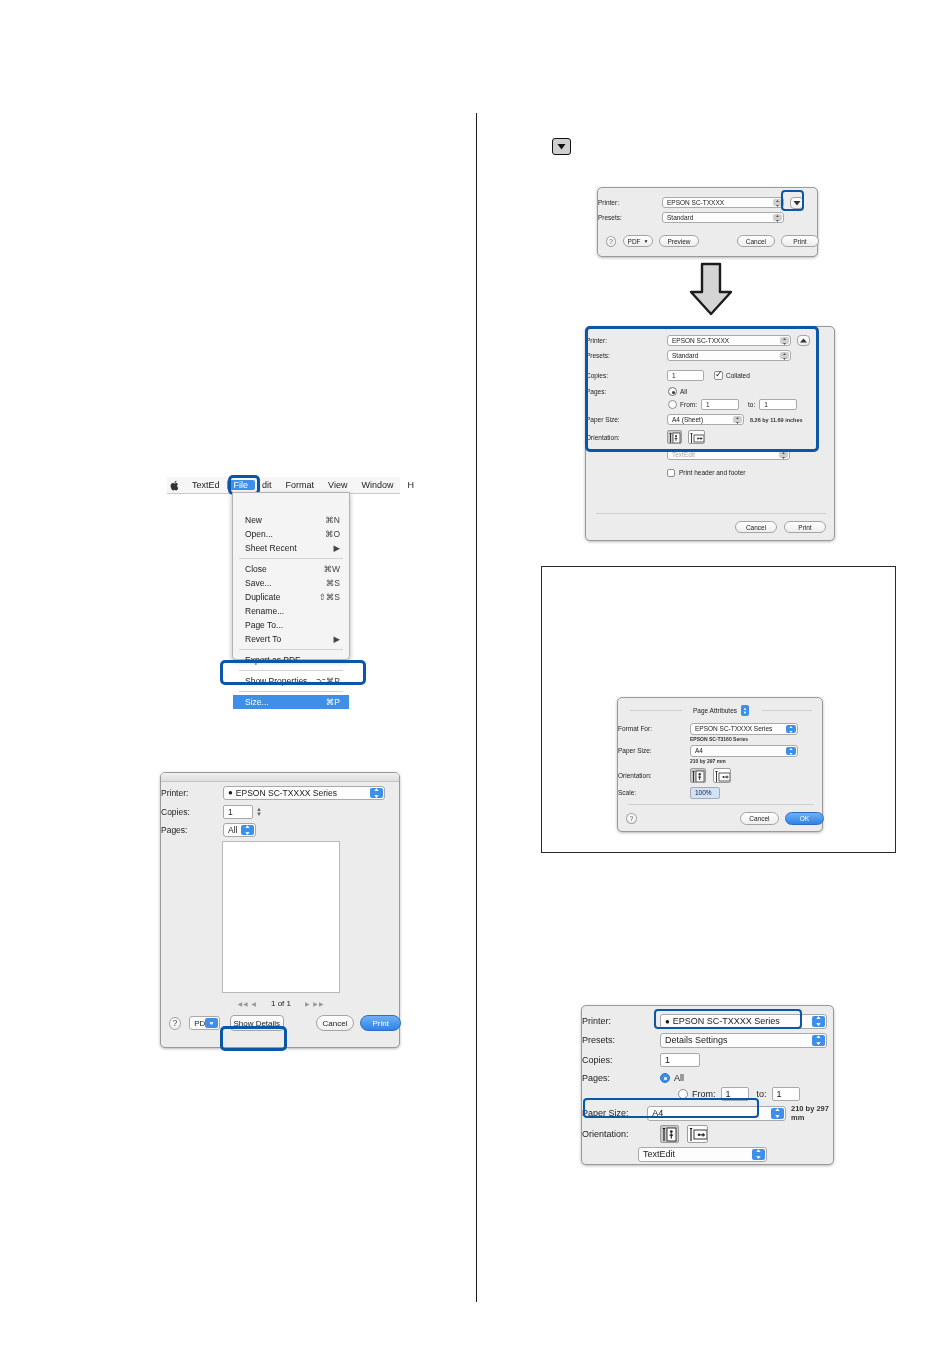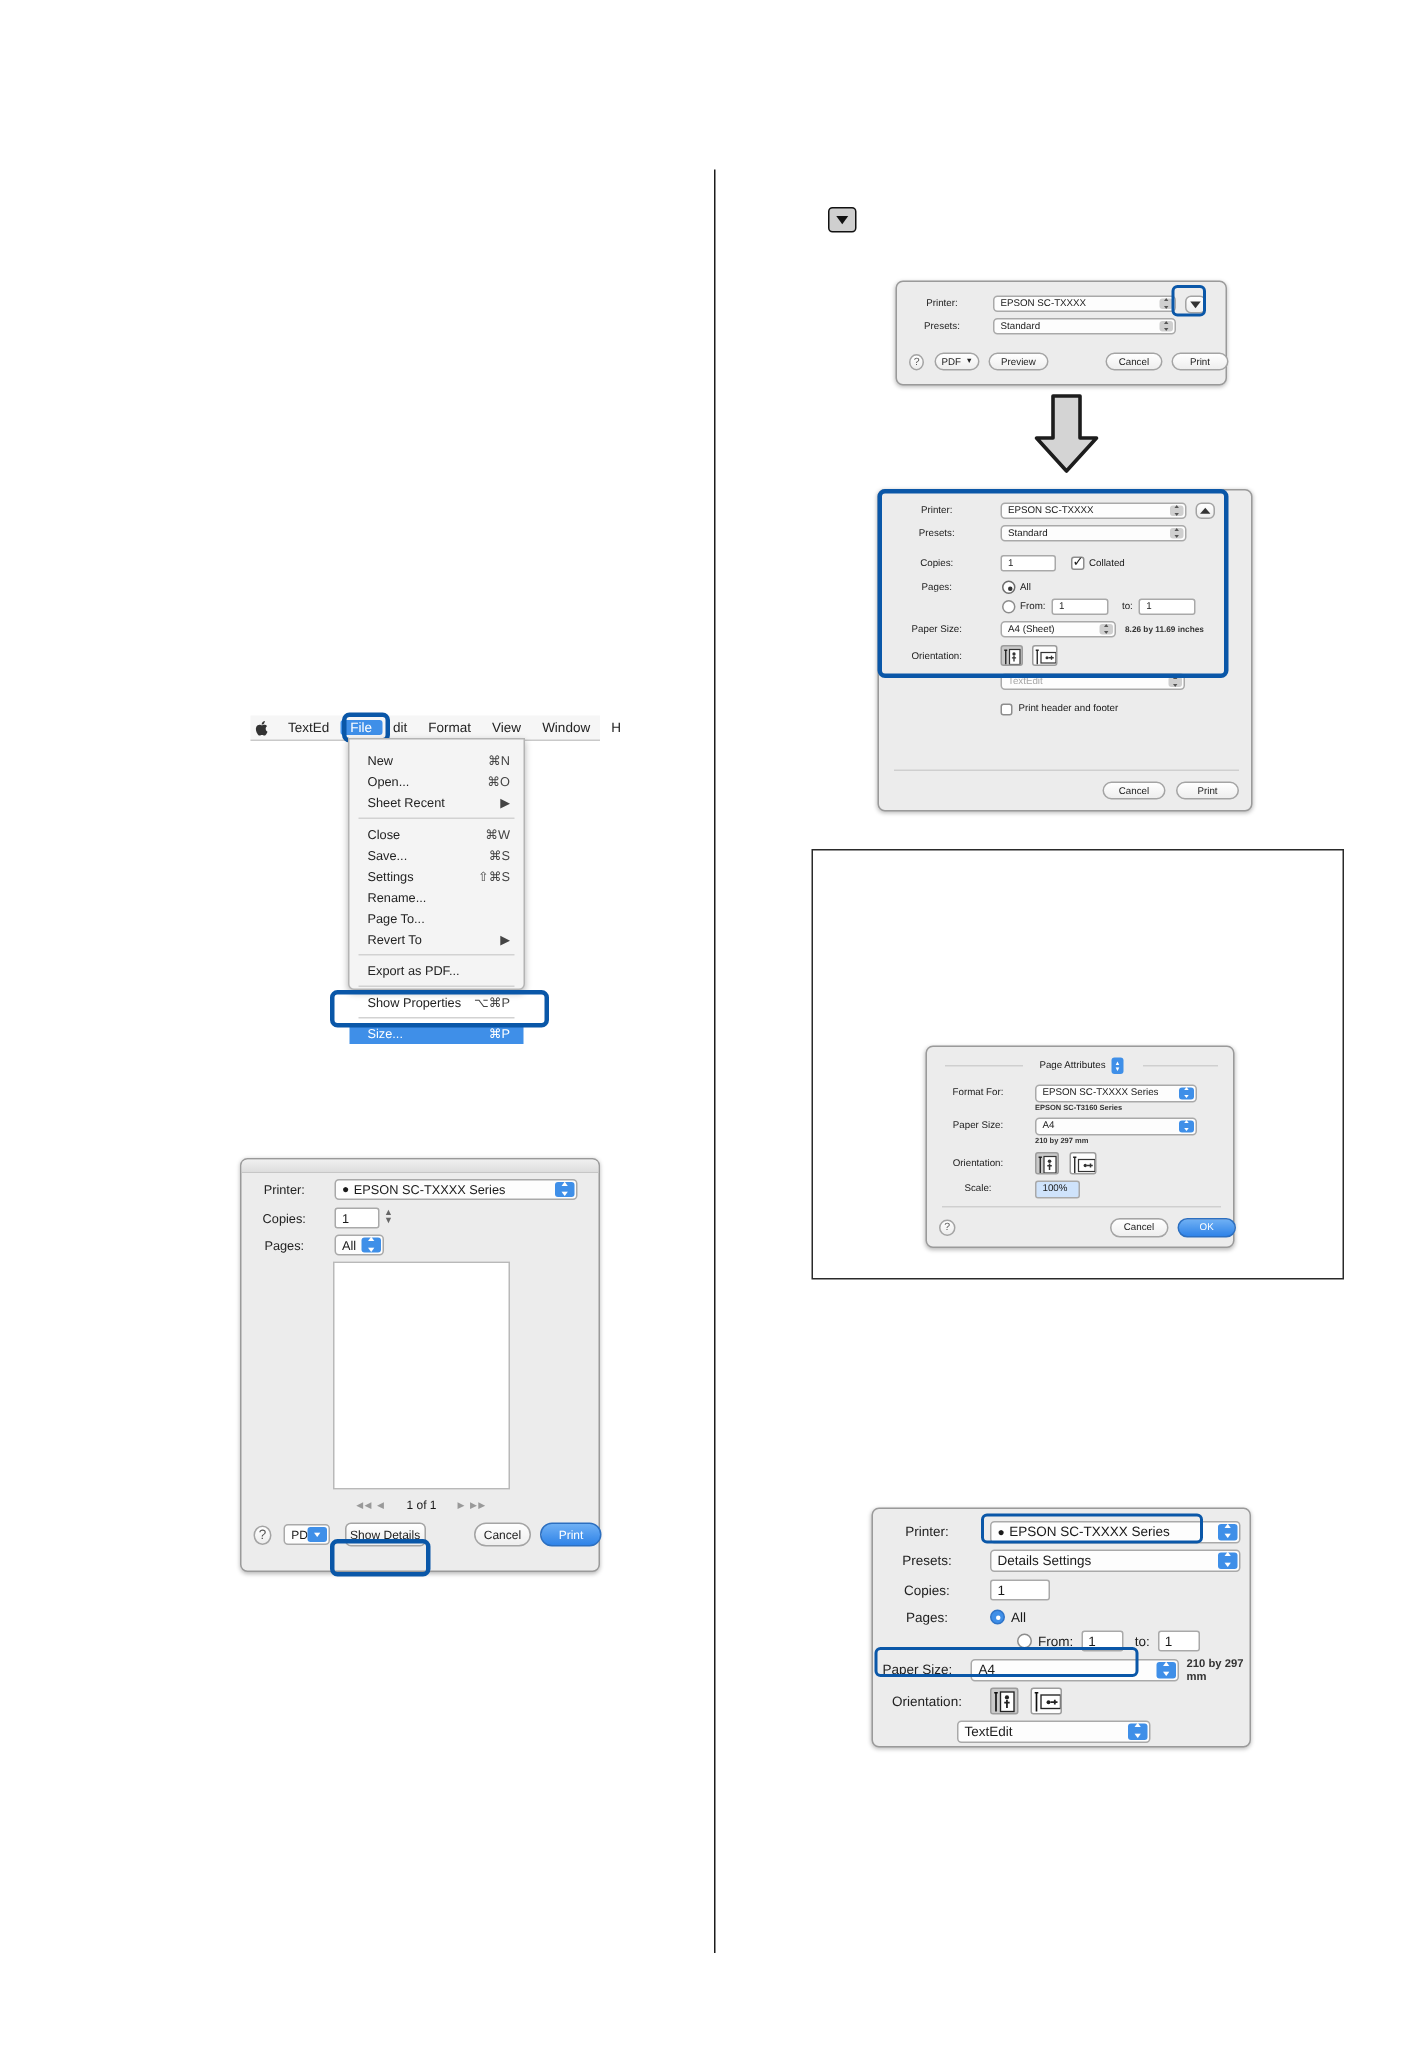--- a/index.html
+++ b/index.html
@@ -24,21 +24,21 @@
     border-radius:5px;
     box-shadow:0 1px 3px rgba(0,0,0,.28);
   }
   .macwin .titlebar {
     height:9px;
     background:linear-gradient(#f0f0f0,#dedede);
     border-bottom:1px solid #c6c6c6;
     border-radius:4px 4px 0 0;
   }
   .row { position:absolute; display:flex; align-items:center; }
-  .lbl { text-align:center; color:#222; }
+  .lbl { text-align:left; color:#222; }
 
   
   .popup {
     position:relative;
     background:#fdfdfd;
     border:1px solid #a9a9a9;
     border-radius:3px;
     display:flex; align-items:center;
     padding-left:4px;
     color:#1a1a1a;
@@ -151,21 +151,21 @@
   <span class="mi" style="margin-left:18px;">TextEd</span>
   <span class="mi active">File</span>
   <span class="mi">dit</span>
   <span class="mi">Format</span>
   <span class="mi">View</span>
   <span class="mi">Window</span>
   <span class="mi">H</span>
 </div>
 <div class="hl" style="left:228px; top:475px; width:32px; height:20px;"></div>
 
-<div class="menupanel" style="left:232px; top:492px; width:118px; height:168px; font-size:8.5px; padding-top:7px;">
+<div class="menupanel" style="left:232px; top:492px; width:118px; height:168px; font-size:8.5px; padding-top:20px;">
 
   <div class="mrow">
     <span>New</span>
     <span class="key">⌘N</span>
   </div>
   <div class="mrow">
     <span>Open...</span>
     <span class="key">⌘O</span>
   </div>
   <div class="mrow">
@@ -175,21 +175,21 @@
   <div class="sep"></div>
   <div class="mrow">
     <span>Close</span>
     <span class="key">⌘W</span>
   </div>
   <div class="mrow">
     <span>Save...</span>
     <span class="key">⌘S</span>
   </div>
   <div class="mrow">
-    <span>Settings</span>
+    <span>Duplicate</span>
     <span class="key">⇧⌘S</span>
   </div>
   <div class="mrow">
     <span>Rename...</span>
     <span class="key"></span>
   </div>
   <div class="mrow">
     <span>Page To...</span>
     <span class="key"></span>
   </div>

